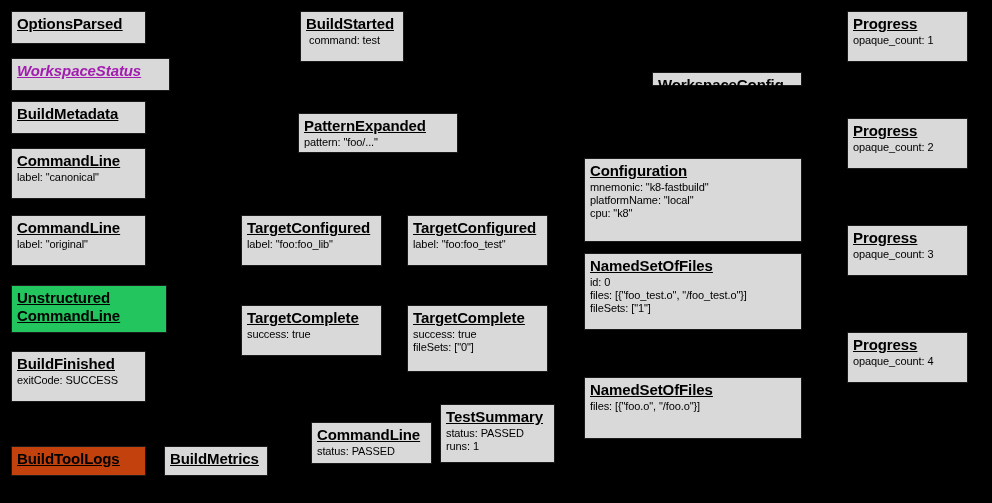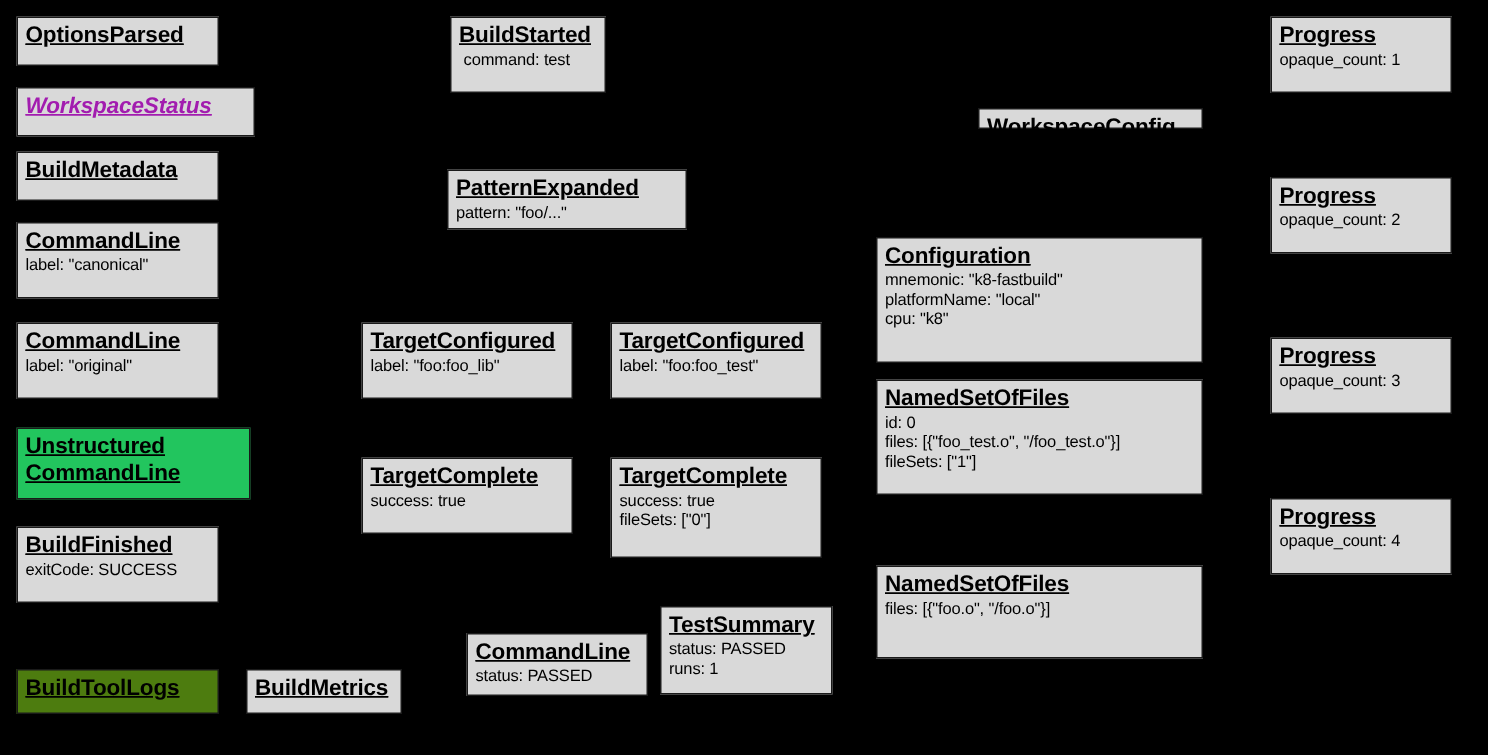--- a/index.html
+++ b/index.html
@@ -92,21 +92,21 @@
       </span>
     </div>
     <div class="node" style="left: 11px; top: 351px; width: 135px; height: 51px; background: rgb(217, 217, 217); border-color: rgb(26, 26, 26); color: rgb(0, 0, 0);">
       <span class="node-title">
         <span class="tline">BuildFinished</span>
       </span>
       <span class="node-fields">
         <span class="node-field">exitCode: SUCCESS</span>
       </span>
     </div>
-    <div class="node" style="left: 11px; top: 446px; width: 135px; height: 30px; background: #4d7c0f; border-color: rgb(26, 26, 26); color: rgb(0, 0, 0);">
+    <div class="node" style="left: 11px; top: 446px; width: 135px; height: 30px; background: #c2410c; border-color: rgb(26, 26, 26); color: rgb(0, 0, 0);">
       <span class="node-title">
         <span class="tline">BuildToolLogs</span>
       </span>
     </div>
     <div class="node" style="left: 164px; top: 446px; width: 104px; height: 30px; background: rgb(217, 217, 217); border-color: rgb(26, 26, 26); color: rgb(0, 0, 0);">
       <span class="node-title">
         <span class="tline">BuildMetrics</span>
       </span>
     </div>
     <div class="node" style="left: 300px; top: 11px; width: 104px; height: 51px; background: rgb(217, 217, 217); border-color: rgb(26, 26, 26); color: rgb(0, 0, 0); text-align: center;">

